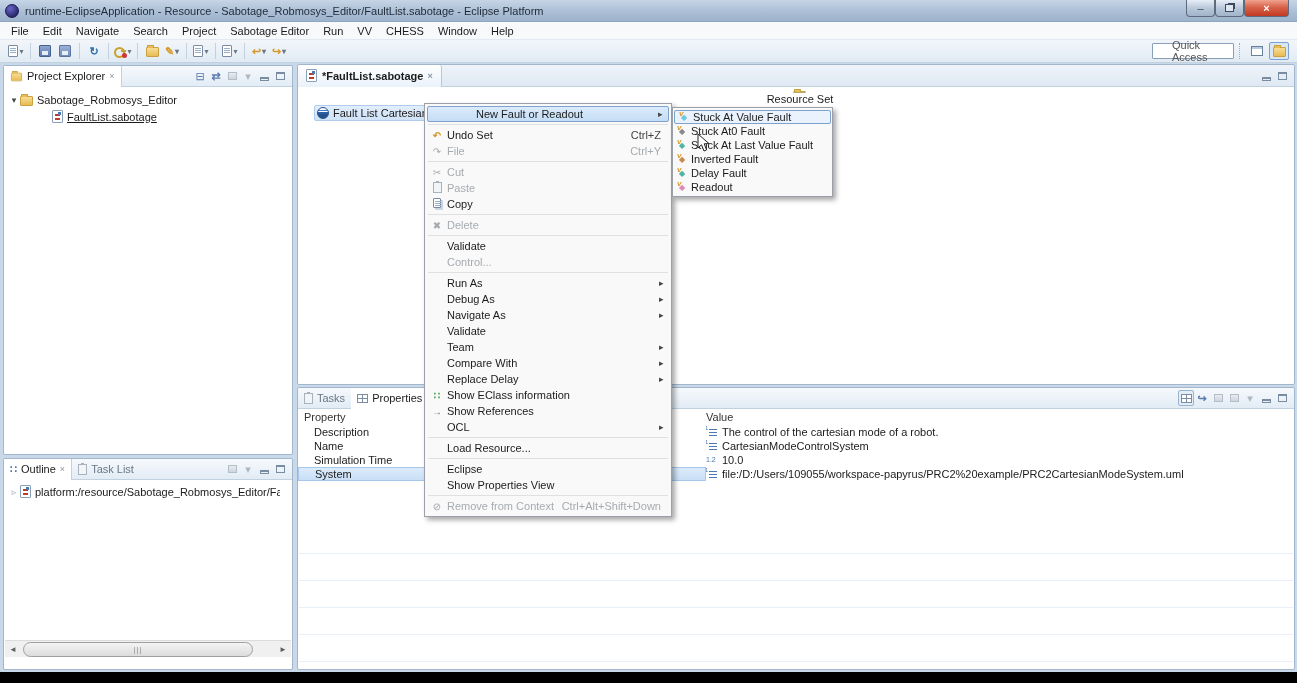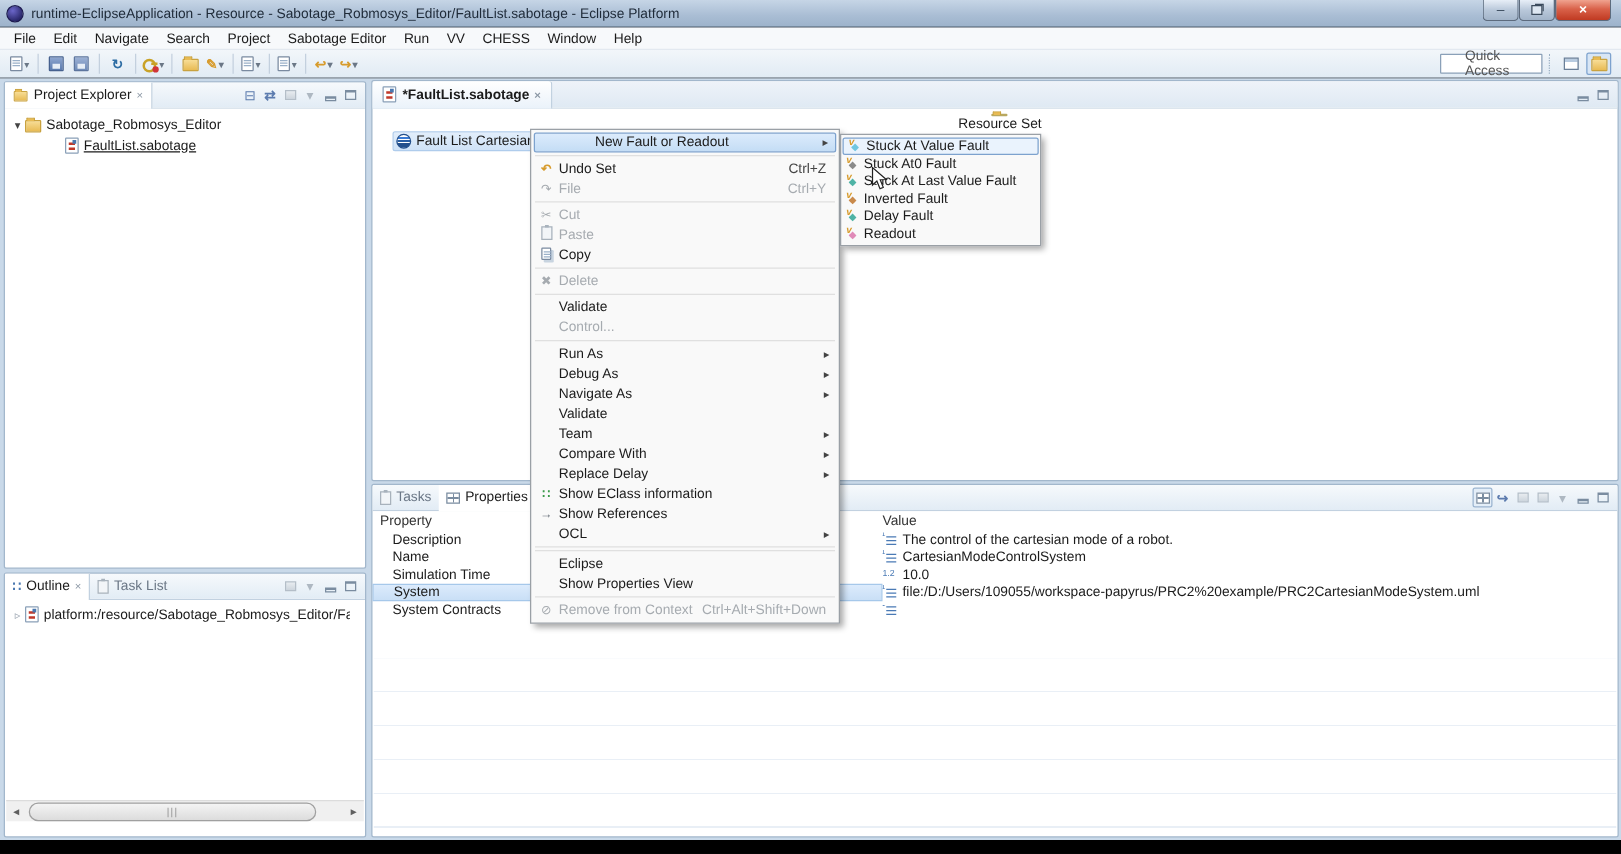--- a/index.html
+++ b/index.html
@@ -417,27 +417,20 @@
             <span>10.0</span>
           </span>
       </div>
       <div class="prow">
         <span class="pcell selected">System</span>
         <span class="vcell">
             <span class="vicon"></span>
             <span>file:/D:/Users/109055/workspace-papyrus/PRC2%20example/PRC2CartesianModeSystem.uml</span>
           </span>
       </div>
-      <div class="prow">
-        <span class="pcell">System Contracts</span>
-        <span class="vcell">
-            <span class="vicon"></span>
-            <span></span>
-          </span>
-      </div>
     </div>
   </div>
 </div>
 
 <div class="ctxmenu">
   <div class="mi hl">
     <span class="mi-ico"></span>
     <span class="mi-label">New Fault or Readout</span>
     <span class="mi-arrow">▸</span>
   </div>
@@ -521,20 +514,24 @@
   <div class="mi">
     <span class="mi-ico" style="color:#6a737c; font-weight:bold;">→</span>
     <span class="mi-label">Show References</span>
   </div>
   <div class="mi">
     <span class="mi-ico"></span>
     <span class="mi-label">OCL</span>
     <span class="mi-arrow">▸</span>
   </div>
   <div class="msep"></div>
+  <div class="mi">
+    <span class="mi-ico"></span>
+    <span class="mi-label">Load Resource...</span>
+  </div>
   <div class="msep"></div>
   <div class="mi">
     <span class="mi-ico"></span>
     <span class="mi-label">Eclipse</span>
   </div>
   <div class="mi">
     <span class="mi-ico"></span>
     <span class="mi-label">Show Properties View</span>
   </div>
   <div class="msep"></div>

